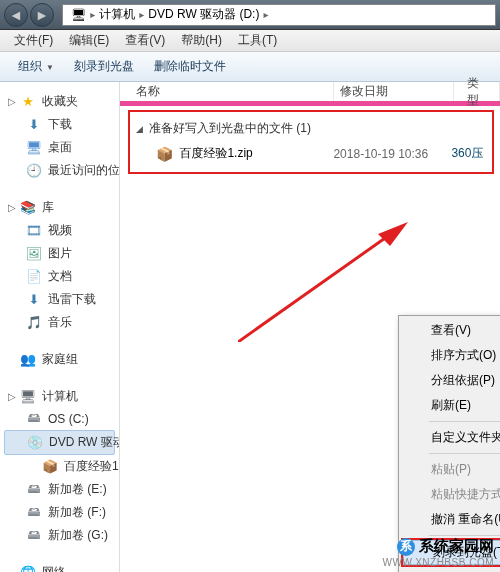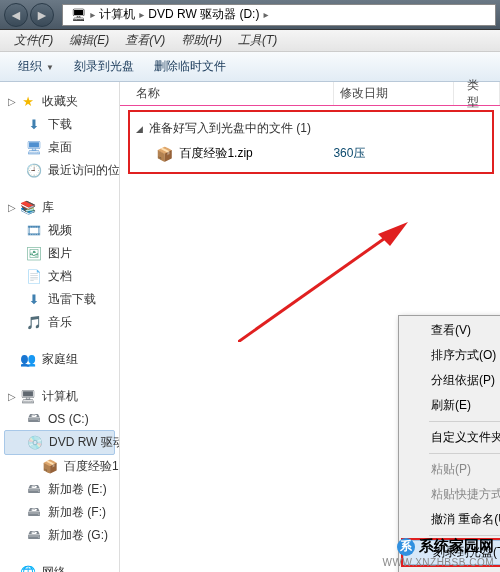--- a/index.html
+++ b/index.html
@@ -7,21 +7,21 @@
     
     
     .titlebar { height: 30px; background: linear-gradient(#6a7885, #4a5865); border-bottom: 1px solid #333; display: flex; align-items: center; padding: 0 4px; }
     .nav-back, .nav-forward { width: 24px; height: 24px; border-radius: 50%; background: linear-gradient(#5a6a78, #3a4a58); border: 1px solid #2a3a48; margin-right: 2px; display: flex; align-items: center; justify-content: center; color: #ccc; font-size: 14px; }
     .breadcrumb { background: #fff; height: 22px; flex: 1; margin-left: 6px; border: 1px solid #888; display: flex; align-items: center; padding: 0 4px; }
     .breadcrumb-item { padding: 0 4px; color: #000; }
     .breadcrumb-sep { color: #666; font-size: 10px; }
     
     
     .menubar { height: 22px; background: linear-gradient(#f5f5f5, #e5e5e5); border-bottom: 1px solid #ccc; display: flex; align-items: center; padding: 0 6px; }
-    .menu-item { padding: 2px 8px; color: #333; font-style: italic; }
+    .menu-item { padding: 2px 8px; color: #333; }
     
     
     .toolbar { height: 30px; background: linear-gradient(#f8fbfd, #e2ecf5); border-bottom: 1px solid #b8c8d8; display: flex; align-items: center; padding: 0 8px; }
     .tool-item { padding: 4px 10px; color: #1a3a5a; }
     .tool-sep::after { content: "▼"; font-size: 8px; margin-left: 4px; color: #555; }
     
     
     .main { display: flex; height: calc(100% - 82px); }
     
     
@@ -43,21 +43,21 @@
     .icon-pc { color: #606870; }
     .icon-disk { color: #808890; }
     .icon-disc { color: #b0b8c0; }
     .icon-zip { color: #d8b050; }
     .icon-net { color: #4080c0; }
     .icon-desk { color: #5090d0; }
     .icon-clock { color: #60a060; }
     
     
     .content { flex: 1; background: #fff; position: relative; }
-    .columns { display: flex; border-bottom: 1px solid #ec4899; height: 24px; align-items: center; padding-left: 10px; }
+    .columns { display: flex; border-bottom: 5px solid #ec4899; height: 24px; align-items: center; padding-left: 10px; }
     .col { color: #444; padding: 0 20px 0 6px; border-right: 1px solid #e8e8e8; height: 100%; display: flex; align-items: center; }
     .col.name { width: 204px; }
     .col.date { width: 120px; }
     .col.type { flex: 1; margin-left: 7px; }
     
     .highlight-box { border: 2px solid #e02020; margin: 4px 6px 0 8px; padding: 6px 4px 8px 4px; }
     .section-header { display: flex; align-items: center; padding: 2px 0 6px 2px; color: #333; }
     .tri { color: #555; font-size: 9px; margin-right: 6px; }
     .file-row { display: flex; align-items: center; padding: 2px 0 2px 22px; }
     .file-icon { color: #d8b050; margin-right: 6px; font-size: 14px; }
@@ -214,20 +214,21 @@
       <div class="col type">类型</div>
     </div>
     <div class="highlight-box">
       <div class="section-header">
         <span class="tri">◢</span>
         <span>准备好写入到光盘中的文件 (1)</span>
       </div>
       <div class="file-row">
         <span class="file-icon">📦</span>
         <span class="file-name">百度经验1.zip</span>
+        <span class="file-date">2018-10-19 10:36</span>
         <span class="file-type">360压</span>
       </div>
     </div>
 
     <svg class="arrow" viewBox="0 0 170 120">
       <line x1="0" y1="120" x2="150" y2="14" stroke="#e02020" stroke-width="3"></line>
       <polygon points="170,0 140,12 152,24" fill="#e02020"></polygon>
     </svg>
 
     <div class="context-menu">

